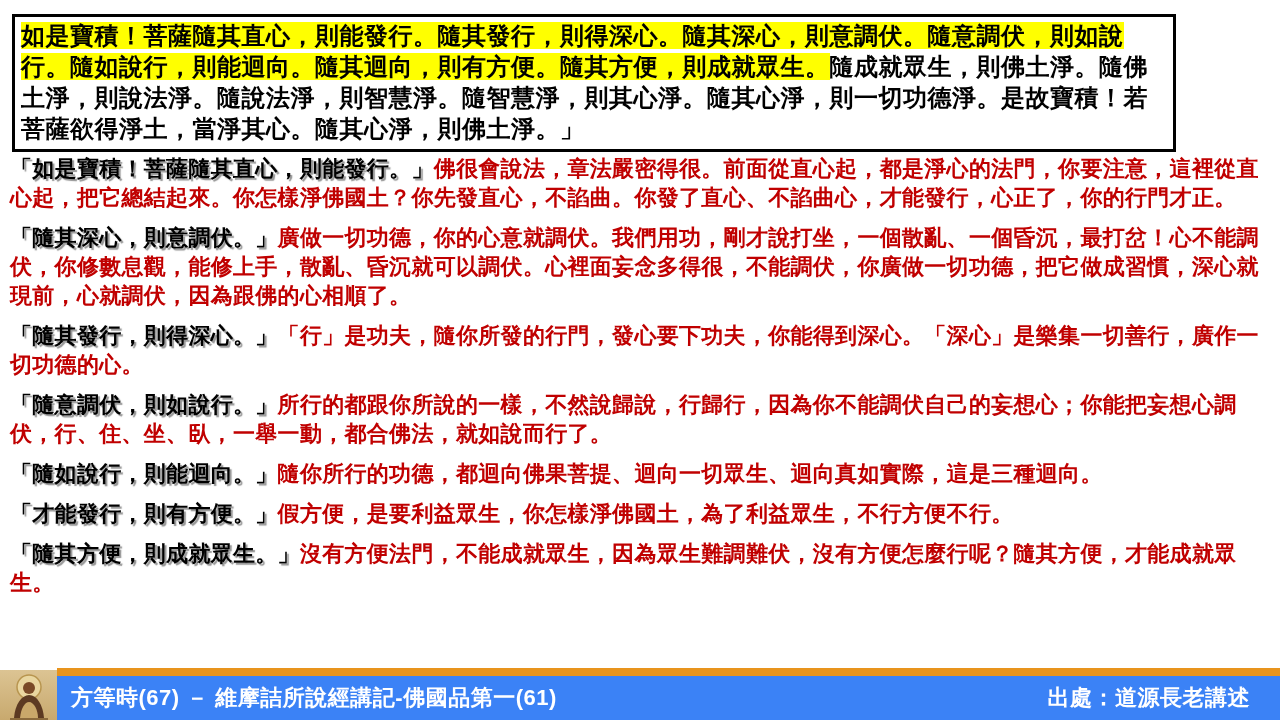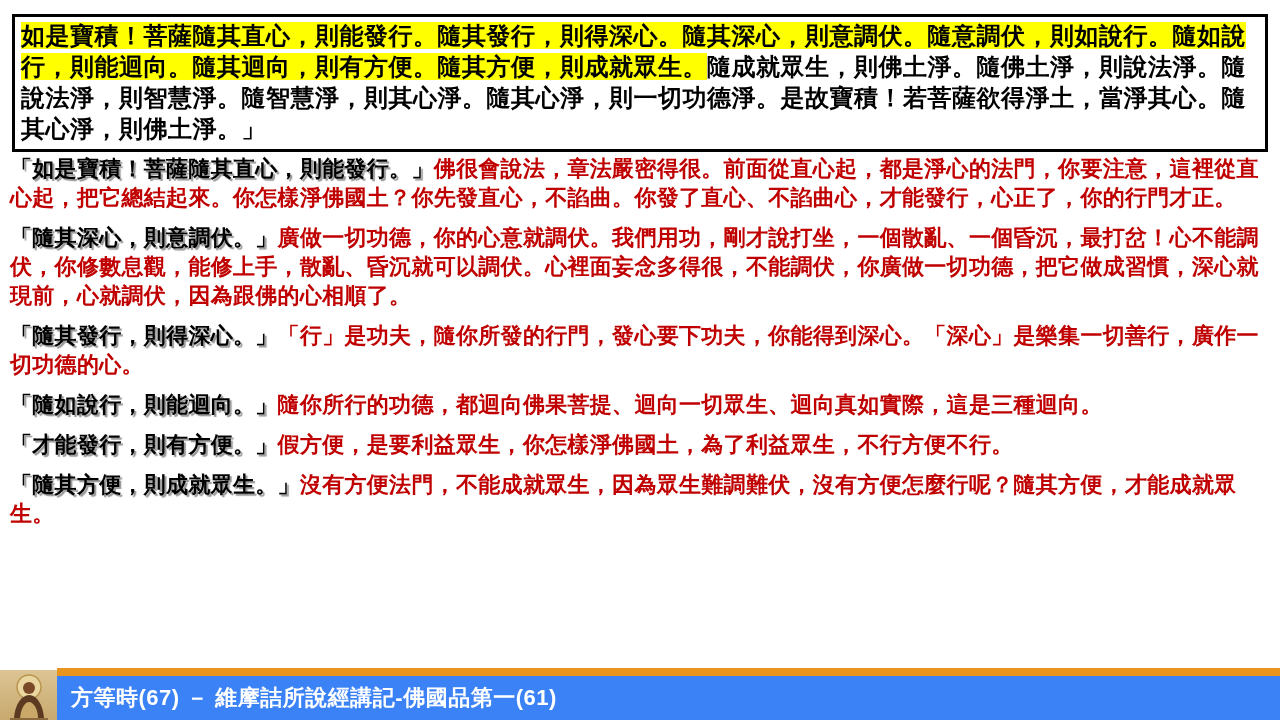--- a/index.html
+++ b/index.html
@@ -14,21 +14,21 @@
     position: absolute;
     inset: 0;
     background: #ffffff;
   }
 
   
   .sutra-box {
     position: absolute;
     left: 12px;
     top: 14px;
-    width: 1256px;
+    width: 1164px;
     border: 3px solid #000000;
     background: #ffffff;
     padding: 3px 6px 5px 6px;
     font-size: 24px;
     line-height: 31px;
     font-weight: bold;
     color: #000000;
     text-align: left;
     letter-spacing: 0.5px;
   }
@@ -112,20 +112,21 @@
 <div class="slide">
 
   <div class="sutra-box">
     <span class="hl">如是寶積！菩薩隨其直心，則能發行。隨其發行，則得深心。隨其深心，則意調伏。隨意調伏，則如說行。隨如說行，則能迴向。隨其迴向，則有方便。隨其方便，則成就眾生。</span><span>隨成就眾生，則佛土淨。隨佛土淨，則說法淨。隨說法淨，則智慧淨。隨智慧淨，則其心淨。隨其心淨，則一切功德淨。是故寶積！若菩薩欲得淨土，當淨其心。隨其心淨，則佛土淨。」</span>
   </div>
 
   <div class="body-text">
     <p class="para"><span class="quote">「如是寶積！菩薩隨其直心，則能發行。」</span><span class="red">佛很會說法，章法嚴密得很。前面從直心起，都是淨心的法門，你要注意，這裡從直心起，把它總結起來。你怎樣淨佛國土？你先發直心，不諂曲。你發了直心、不諂曲心，才能發行，心正了，你的行門才正。</span></p>
     <p class="para"><span class="quote">「隨其深心，則意調伏。」</span><span class="red">廣做一切功德，你的心意就調伏。我們用功，剛才說打坐，一個散亂、一個昏沉，最打岔！心不能調伏，你修數息觀，能修上手，散亂、昏沉就可以調伏。心裡面妄念多得很，不能調伏，你廣做一切功德，把它做成習慣，深心就現前，心就調伏，因為跟佛的心相順了。</span></p>
     <p class="para"><span class="quote">「隨其發行，則得深心。」</span><span class="red">「行」是功夫，隨你所發的行門，發心要下功夫，你能得到深心。「深心」是樂集一切善行，廣作一切功德的心。</span></p>
+    <p class="para"><span class="quote">「隨意調伏，則如說行。」</span><span class="red">所行的都跟你所說的一樣，不然說歸說，行歸行，因為你不能調伏自己的妄想心；你能把妄想心調伏，行、住、坐、臥，一舉一動，都合佛法，就如說而行了。</span></p>
     <p class="para"><span class="quote">「隨如說行，則能迴向。」</span><span class="red">隨你所行的功德，都迴向佛果菩提、迴向一切眾生、迴向真如實際，這是三種迴向。</span></p>
     <p class="para"><span class="quote">「才能發行，則有方便。」</span><span class="red">假方便，是要利益眾生，你怎樣淨佛國土，為了利益眾生，不行方便不行。</span></p>
     <p class="para"><span class="quote">「隨其方便，則成就眾生。」</span><span class="red">沒有方便法門，不能成就眾生，因為眾生難調難伏，沒有方便怎麼行呢？隨其方便，才能成就眾生。</span></p>
   </div>
 
   <div class="footer">
     <div class="footer-logo">
       <svg width="57" height="50" viewBox="0 0 57 50" xmlns="http://www.w3.org/2000/svg">
         <defs>
           <linearGradient id="bg" x1="0" y1="0" x2="0" y2="1">
@@ -138,17 +139,18 @@
         <circle cx="29" cy="18" r="6" fill="#7A4A28"></circle>
         <path d="M14 48 C15 34 22 25 29 25 C37 25 43 35 44 48 Z" fill="#5C3A22"></path>
         <path d="M20 48 C21 38 25 32 29 32 C34 32 38 40 38 48 Z" fill="#C9A86A"></path>
         <path d="M10 48 L48 48 L48 50 L10 50 Z" fill="#8A6A3C"></path>
       </svg>
     </div>
     <div class="footer-right">
       <div class="footer-strip"></div>
       <div class="footer-bar">
         <span class="footer-title">方等時(67) － 維摩詰所說經講記-佛國品第一(61)</span>
+        <span class="footer-source">出處：道源長老講述</span>
       </div>
     </div>
   </div>
 
 </div>
 
 </body></html>

